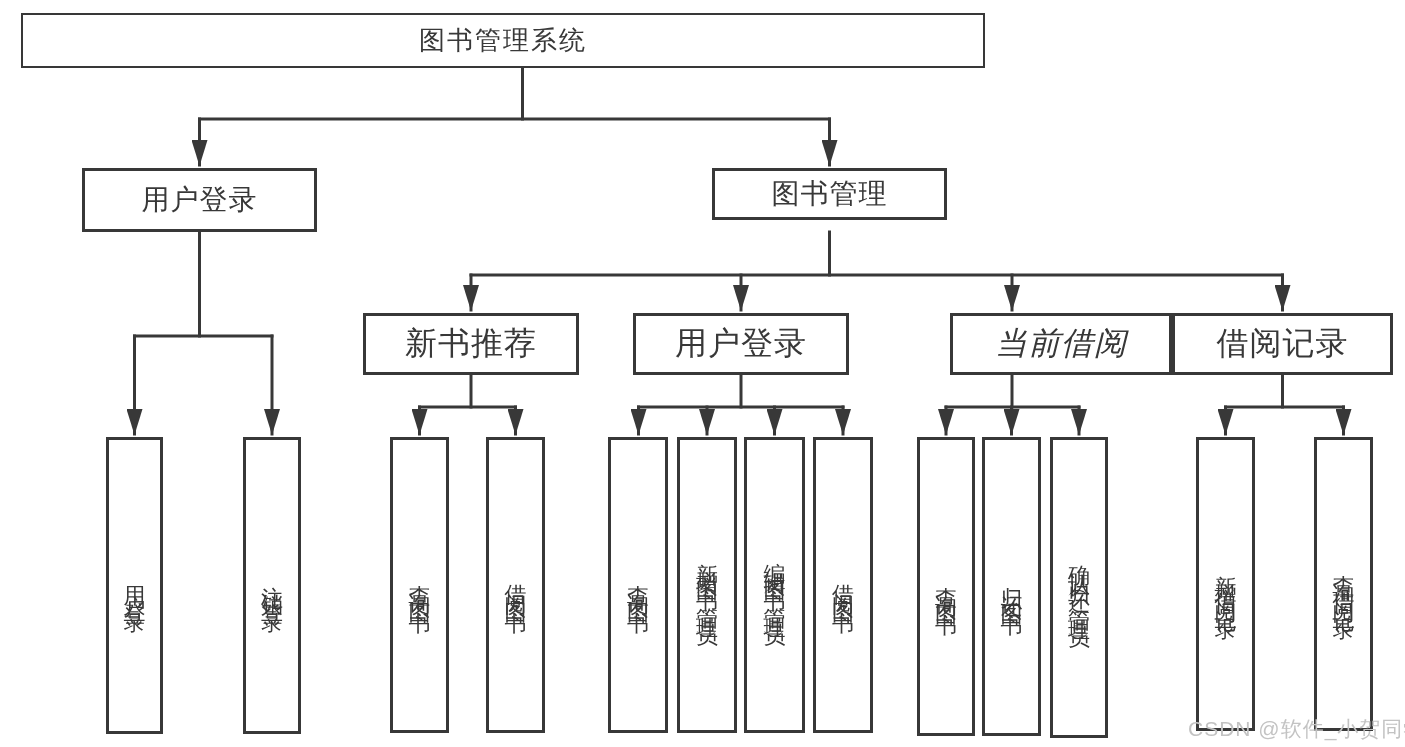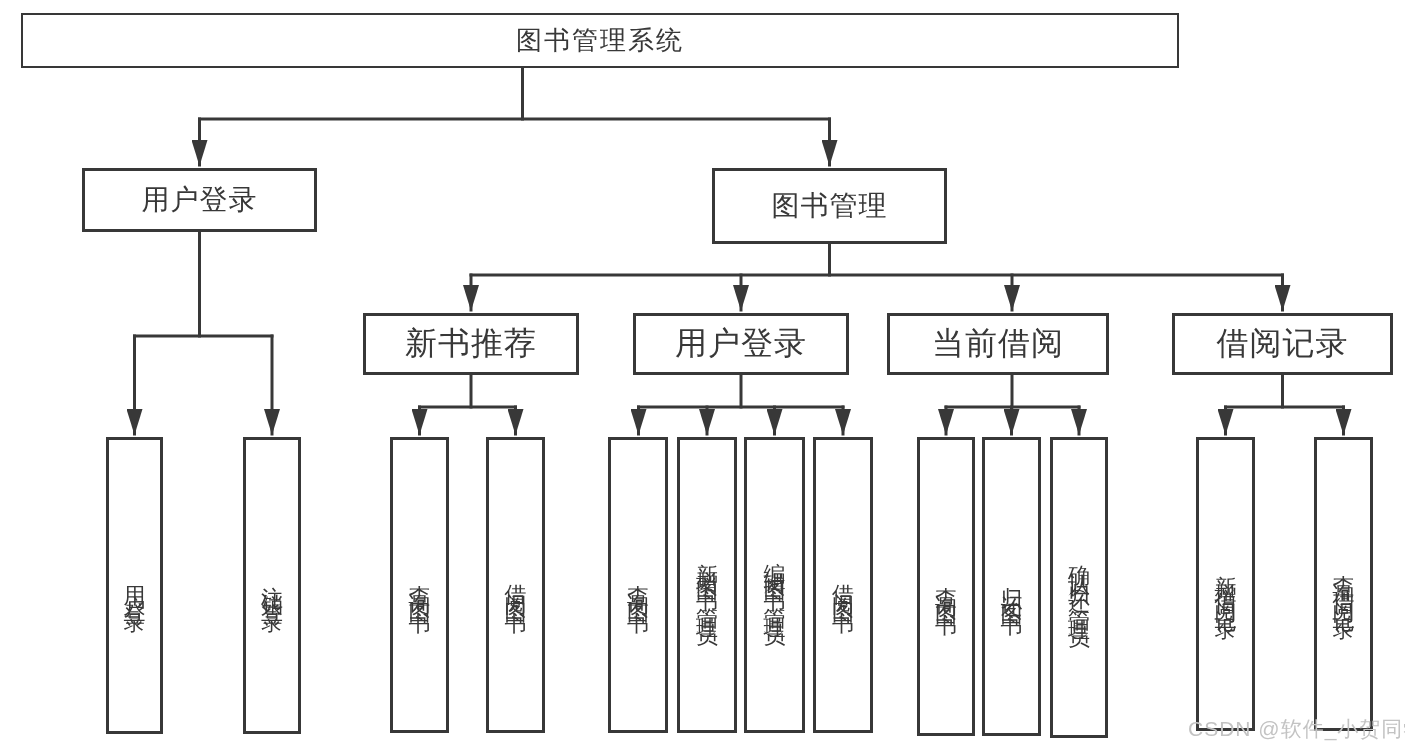--- a/index.html
+++ b/index.html
@@ -87,28 +87,28 @@
 
       <g>
         <line x1="1282.5" y1="375" x2="1282.5" y2="407"></line>
         <line x1="1225.5" y1="407" x2="1343.5" y2="407"></line>
         <line x1="1225.5" y1="407" x2="1225.5" y2="434" marker-end="url(#arw)"></line>
         <line x1="1343.5" y1="407" x2="1343.5" y2="434" marker-end="url(#arw)"></line>
       </g>
     </g>
   </svg>
 
-  <div class="node lvl-root" style="left:21px;top:13px;width:1158px;height:55px;">图书管理系统</div>
+  <div class="node lvl-root" style="left:21px;top:13px;width:964px;height:55px;">图书管理系统</div>
 
   <div class="node lvl2" style="left:82px;top:168px;width:235px;height:64px;">用户登录</div>
-  <div class="node lvl2" style="left:712px;top:168px;width:235px;height:76px;">图书管理</div>
+  <div class="node lvl2" style="left:712px;top:168px;width:235px;height:52px;">图书管理</div>
 
   <div class="node lvl3" style="left:363px;top:313px;width:216px;height:62px;">新书推荐</div>
   <div class="node lvl3" style="left:633px;top:313px;width:216px;height:62px;">用户登录</div>
-  <div class="node lvl3" style="left:887px;top:313px;width:222px;height:62px;">当前借阅</div>
+  <div class="node lvl3" style="left:950px;top:313px;width:222px;height:62px;font-style:italic;">当前借阅</div>
   <div class="node lvl3" style="left:1172px;top:313px;width:221px;height:62px;">借阅记录</div>
 
   <div class="node leaf" style="left:106px;top:437px;width:57px;height:297px;">用户登录</div>
   <div class="node leaf" style="left:243px;top:437px;width:58px;height:297px;">注销登录</div>
 
   <div class="node leaf" style="left:390px;top:437px;width:59px;height:296px;">查询图书</div>
   <div class="node leaf" style="left:486px;top:437px;width:59px;height:296px;">借阅图书</div>
 
   <div class="node leaf" style="left:608px;top:437px;width:60px;height:296px;">查询图书</div>
   <div class="node leaf" style="left:677px;top:437px;width:60px;height:296px;">新增图书（管理员）</div>

